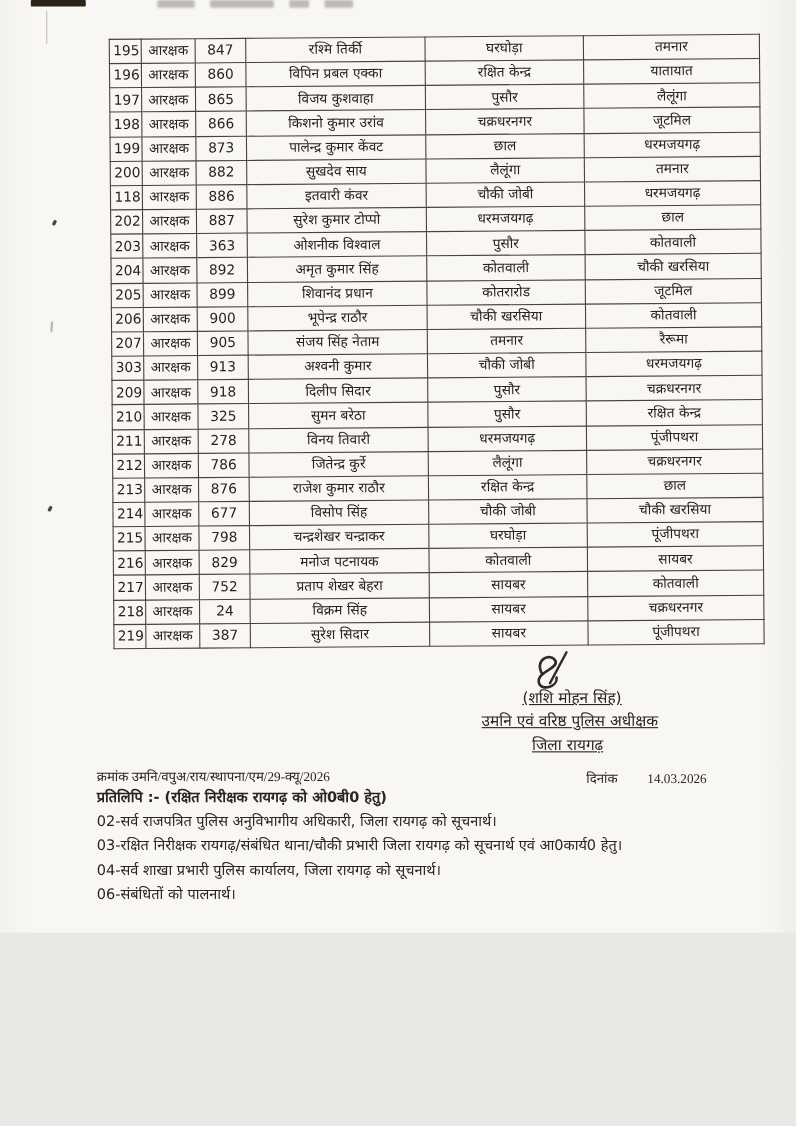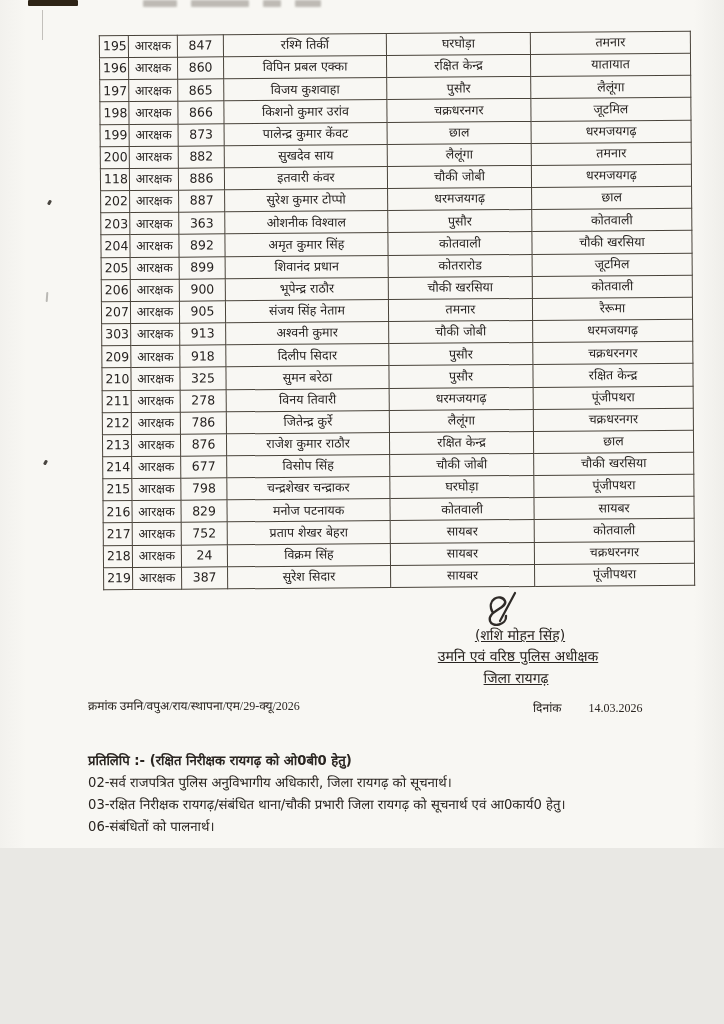--- a/index.html
+++ b/index.html
@@ -42,21 +42,21 @@
   .abs{position:absolute;}
   .ctr{text-align:center;}
   .sig-svg{display:block;}
   .t13{font-size:12px;line-height:18px;font-family:Liberation Serif, serif;}
   .t14{font-size:14px;line-height:19px;text-decoration:underline;}
   .sig1-name {left:430px;top:626px;width:180px;}
   .sig1-desig{left:424px;top:647px;width:188px;}
   .sig1-dist {left:430px;top:669px;width:172px;}
   .ref-line{left:88px;top:697px;}
   .date-line{left:520px;top:699px;display:flex;gap:27px;margin-left:13px;}
-  .copy-wrap{left:88px;top:750px;width:601px;font-size:13.2px;line-height:22px;}
+  .copy-wrap{left:88px;top:715px;width:601px;font-size:13.2px;line-height:22px;}
   .copy-head{font-weight:bold;}
   .sig2-desig{left:424px;top:886px;width:184px;}
   .sig2-dist {left:428px;top:910px;width:166px;}
 </style>
 </head>
 <body>
 
 <div class="page">
 
   <div class="art-topbar"></div>
@@ -297,20 +297,21 @@
   <div class="abs t13 ref-line">क्रमांक उमनि/वपुअ/राय/स्थापना/एम/29-क्यू/2026</div>
   <div class="abs t13 date-line">
     <span>दिनांक</span>
     <span>14.03.2026</span>
   </div>
 
   <div class="abs copy-wrap">
     <div class="copy-head">प्रतिलिपि :- (रक्षित निरीक्षक रायगढ़ को ओ0बी0 हेतु)</div>
     <div>02-सर्व राजपत्रित पुलिस अनुविभागीय अधिकारी, जिला रायगढ़ को सूचनार्थ।</div>
     <div>03-रक्षित निरीक्षक रायगढ़/संबंधित थाना/चौकी प्रभारी जिला रायगढ़ को सूचनार्थ एवं आ0कार्य0 हेतु।</div>
+    <div>04-सर्व शाखा प्रभारी पुलिस कार्यालय, जिला रायगढ़ को सूचनार्थ।</div>
     <div>06-संबंधितों को पालनार्थ।</div>
   </div>
 
   <svg class="abs sig-svg" style="left:459px;top:852px;" width="50" height="40" viewBox="0 0 50 40">
     <path d="M14 20 C6 6 24 0 28 8 C31 15 10 18 15 28 C18 35 34 30 31 20 C29 14 22 16 24 22 L40 36" stroke="#2b3d9c" stroke-width="2.3" fill="none" stroke-linecap="round"></path>
   </svg>
   <div class="abs ctr t14 sig2-desig">उमनि एवं वरिष्ठ पुलिस अधीक्षक</div>
   <div class="abs ctr t14 sig2-dist">जिला रायगढ़</div>
 
 </div>

